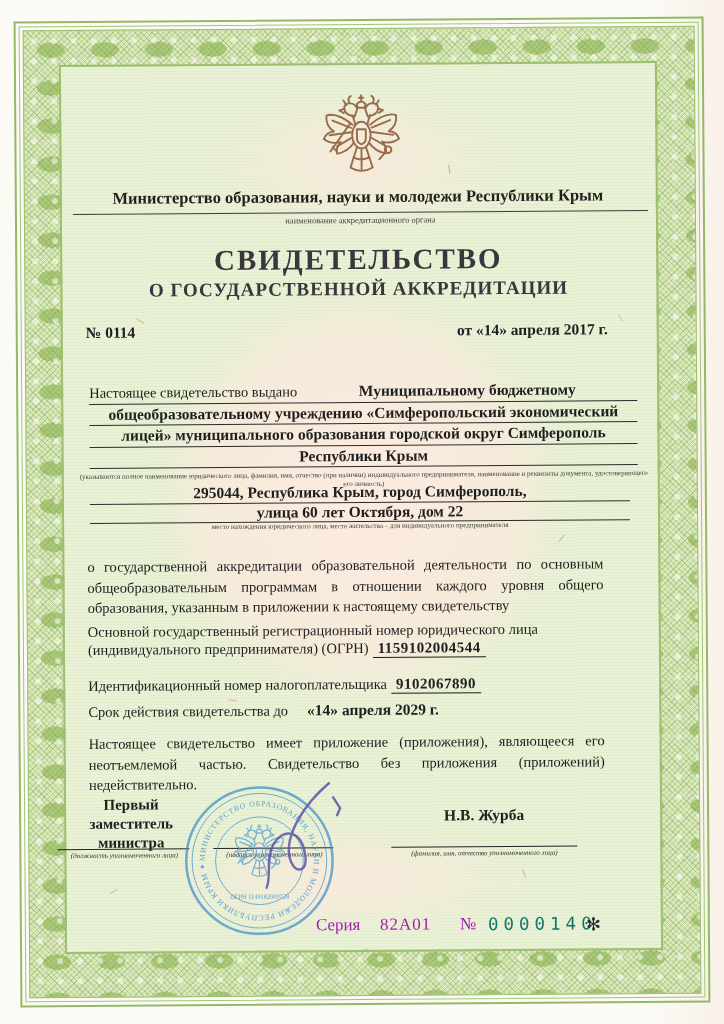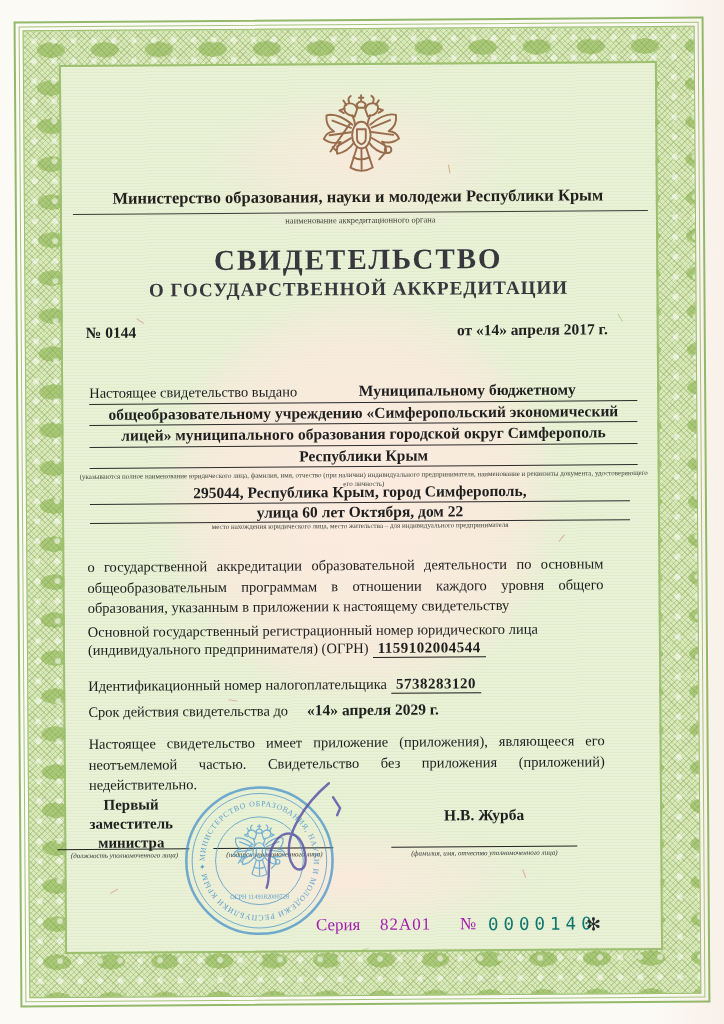--- a/index.html
+++ b/index.html
@@ -160,21 +160,21 @@
     </svg>
 
     <div class="ministry">Министерство образования, науки и молодежи Республики Крым</div>
     <div class="rule-top"></div>
     <div class="cap cap-org">наименование аккредитационного органа</div>
 
     <div class="title1">СВИДЕТЕЛЬСТВО</div>
     <div class="title2">О ГОСУДАРСТВЕННОЙ АККРЕДИТАЦИИ</div>
 
     <div class="numrow">
-      <span>№ 0144</span>
+      <span>№ 0114</span>
       <span>от «14» апреля 2017 г.</span>
     </div>
 
     <div class="org-block">
       <div class="org-row org-row1">
         <span class="lbl">Настоящее свидетельство выдано</span>
         <b>Муниципальному бюджетному</b>
       </div>
       <div class="org-row org-row-c">общеобразовательному учреждению «Симферопольский экономический</div>
       <div class="org-row org-row-c">лицей» муниципального образования городской округ Симферополь</div>
@@ -191,21 +191,21 @@
     <div class="para p-scope">о государственной аккредитации образовательной деятельности по основным общеобразовательным программам в отношении каждого уровня общего образования, указанным в приложении к настоящему свидетельству</div>
 
     <div class="plain-line ogrn-l1">Основной государственный регистрационный номер юридического лица</div>
     <div class="row-val ogrn-l2">
       <span>(индивидуального предпринимателя) (ОГРН)</span>
       <span class="val-num">1159102004544</span>
     </div>
 
     <div class="row-val inn-row">
       <span>Идентификационный номер налогоплательщика</span>
-      <span class="val-num">5738283120</span>
+      <span class="val-num">9102067890</span>
     </div>
 
     <div class="row-val validity">
       <span>Срок действия свидетельства до</span>
       <b>«14» апреля 2029 г.</b>
     </div>
 
     <div class="para p-annex">Настоящее свидетельство имеет приложение (приложения), являющееся его неотъемлемой частью. Свидетельство без приложения (приложений) недействительно.</div>
 
     <div class="sig-pos">Первый заместитель министра</div>

